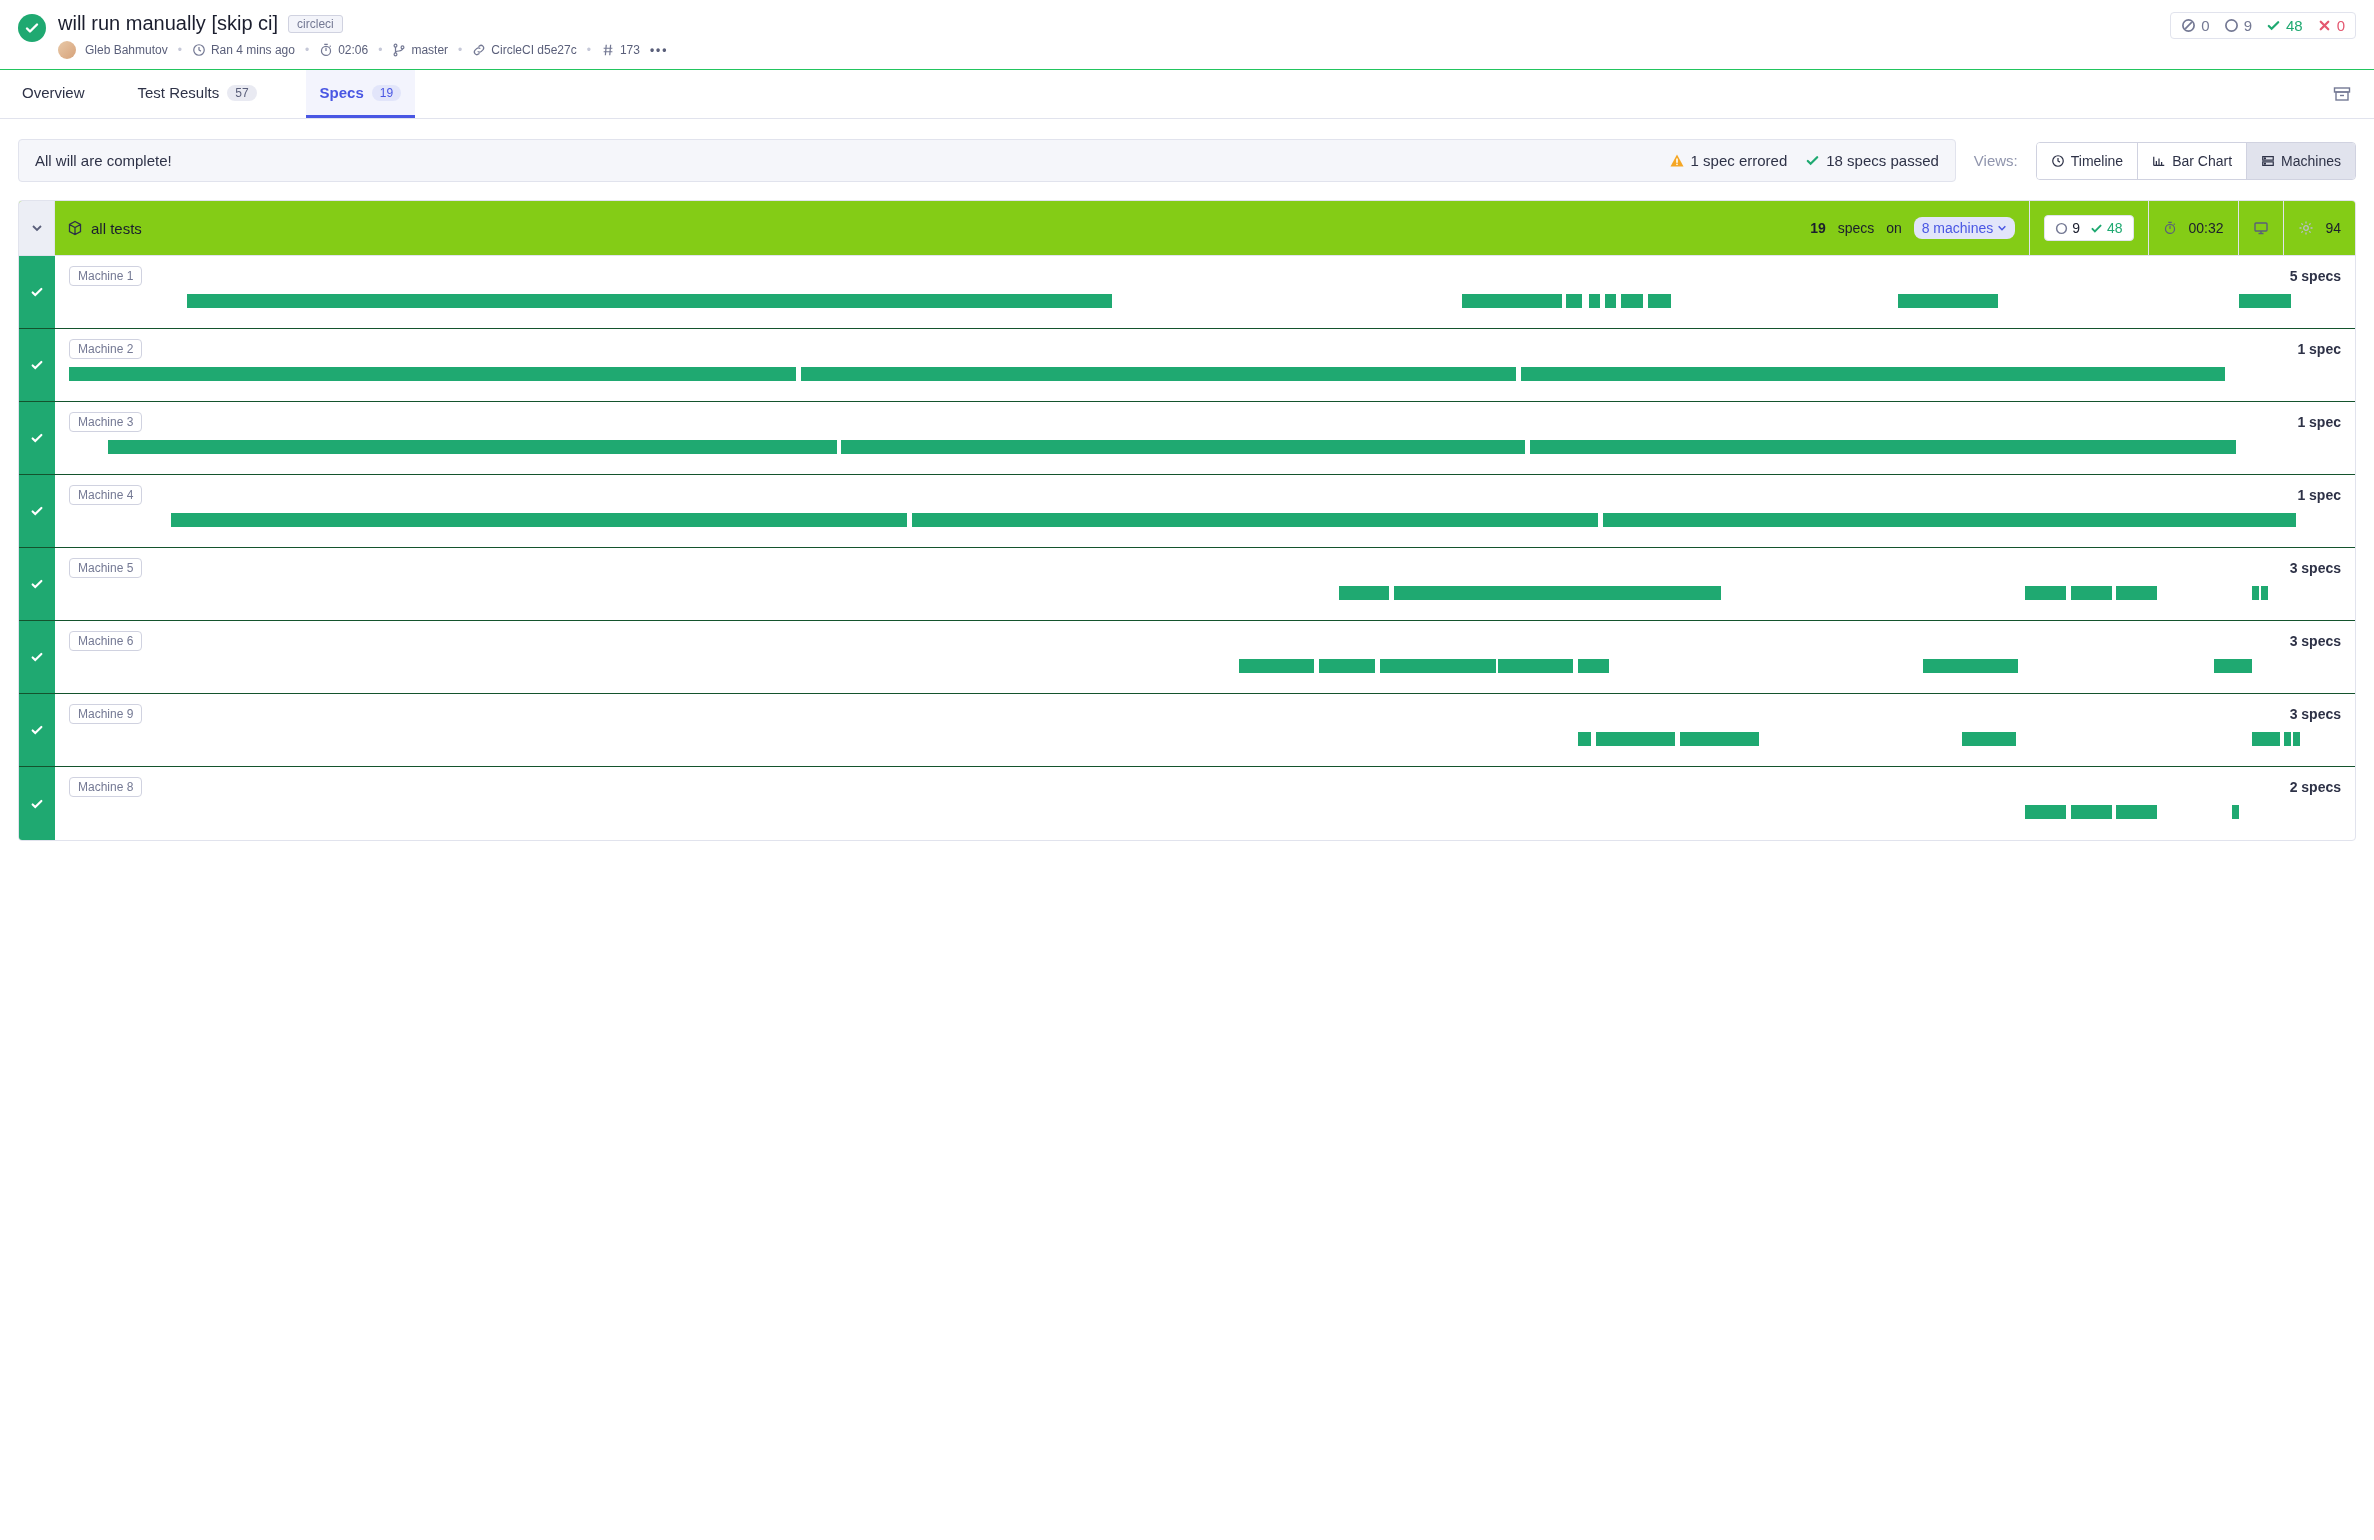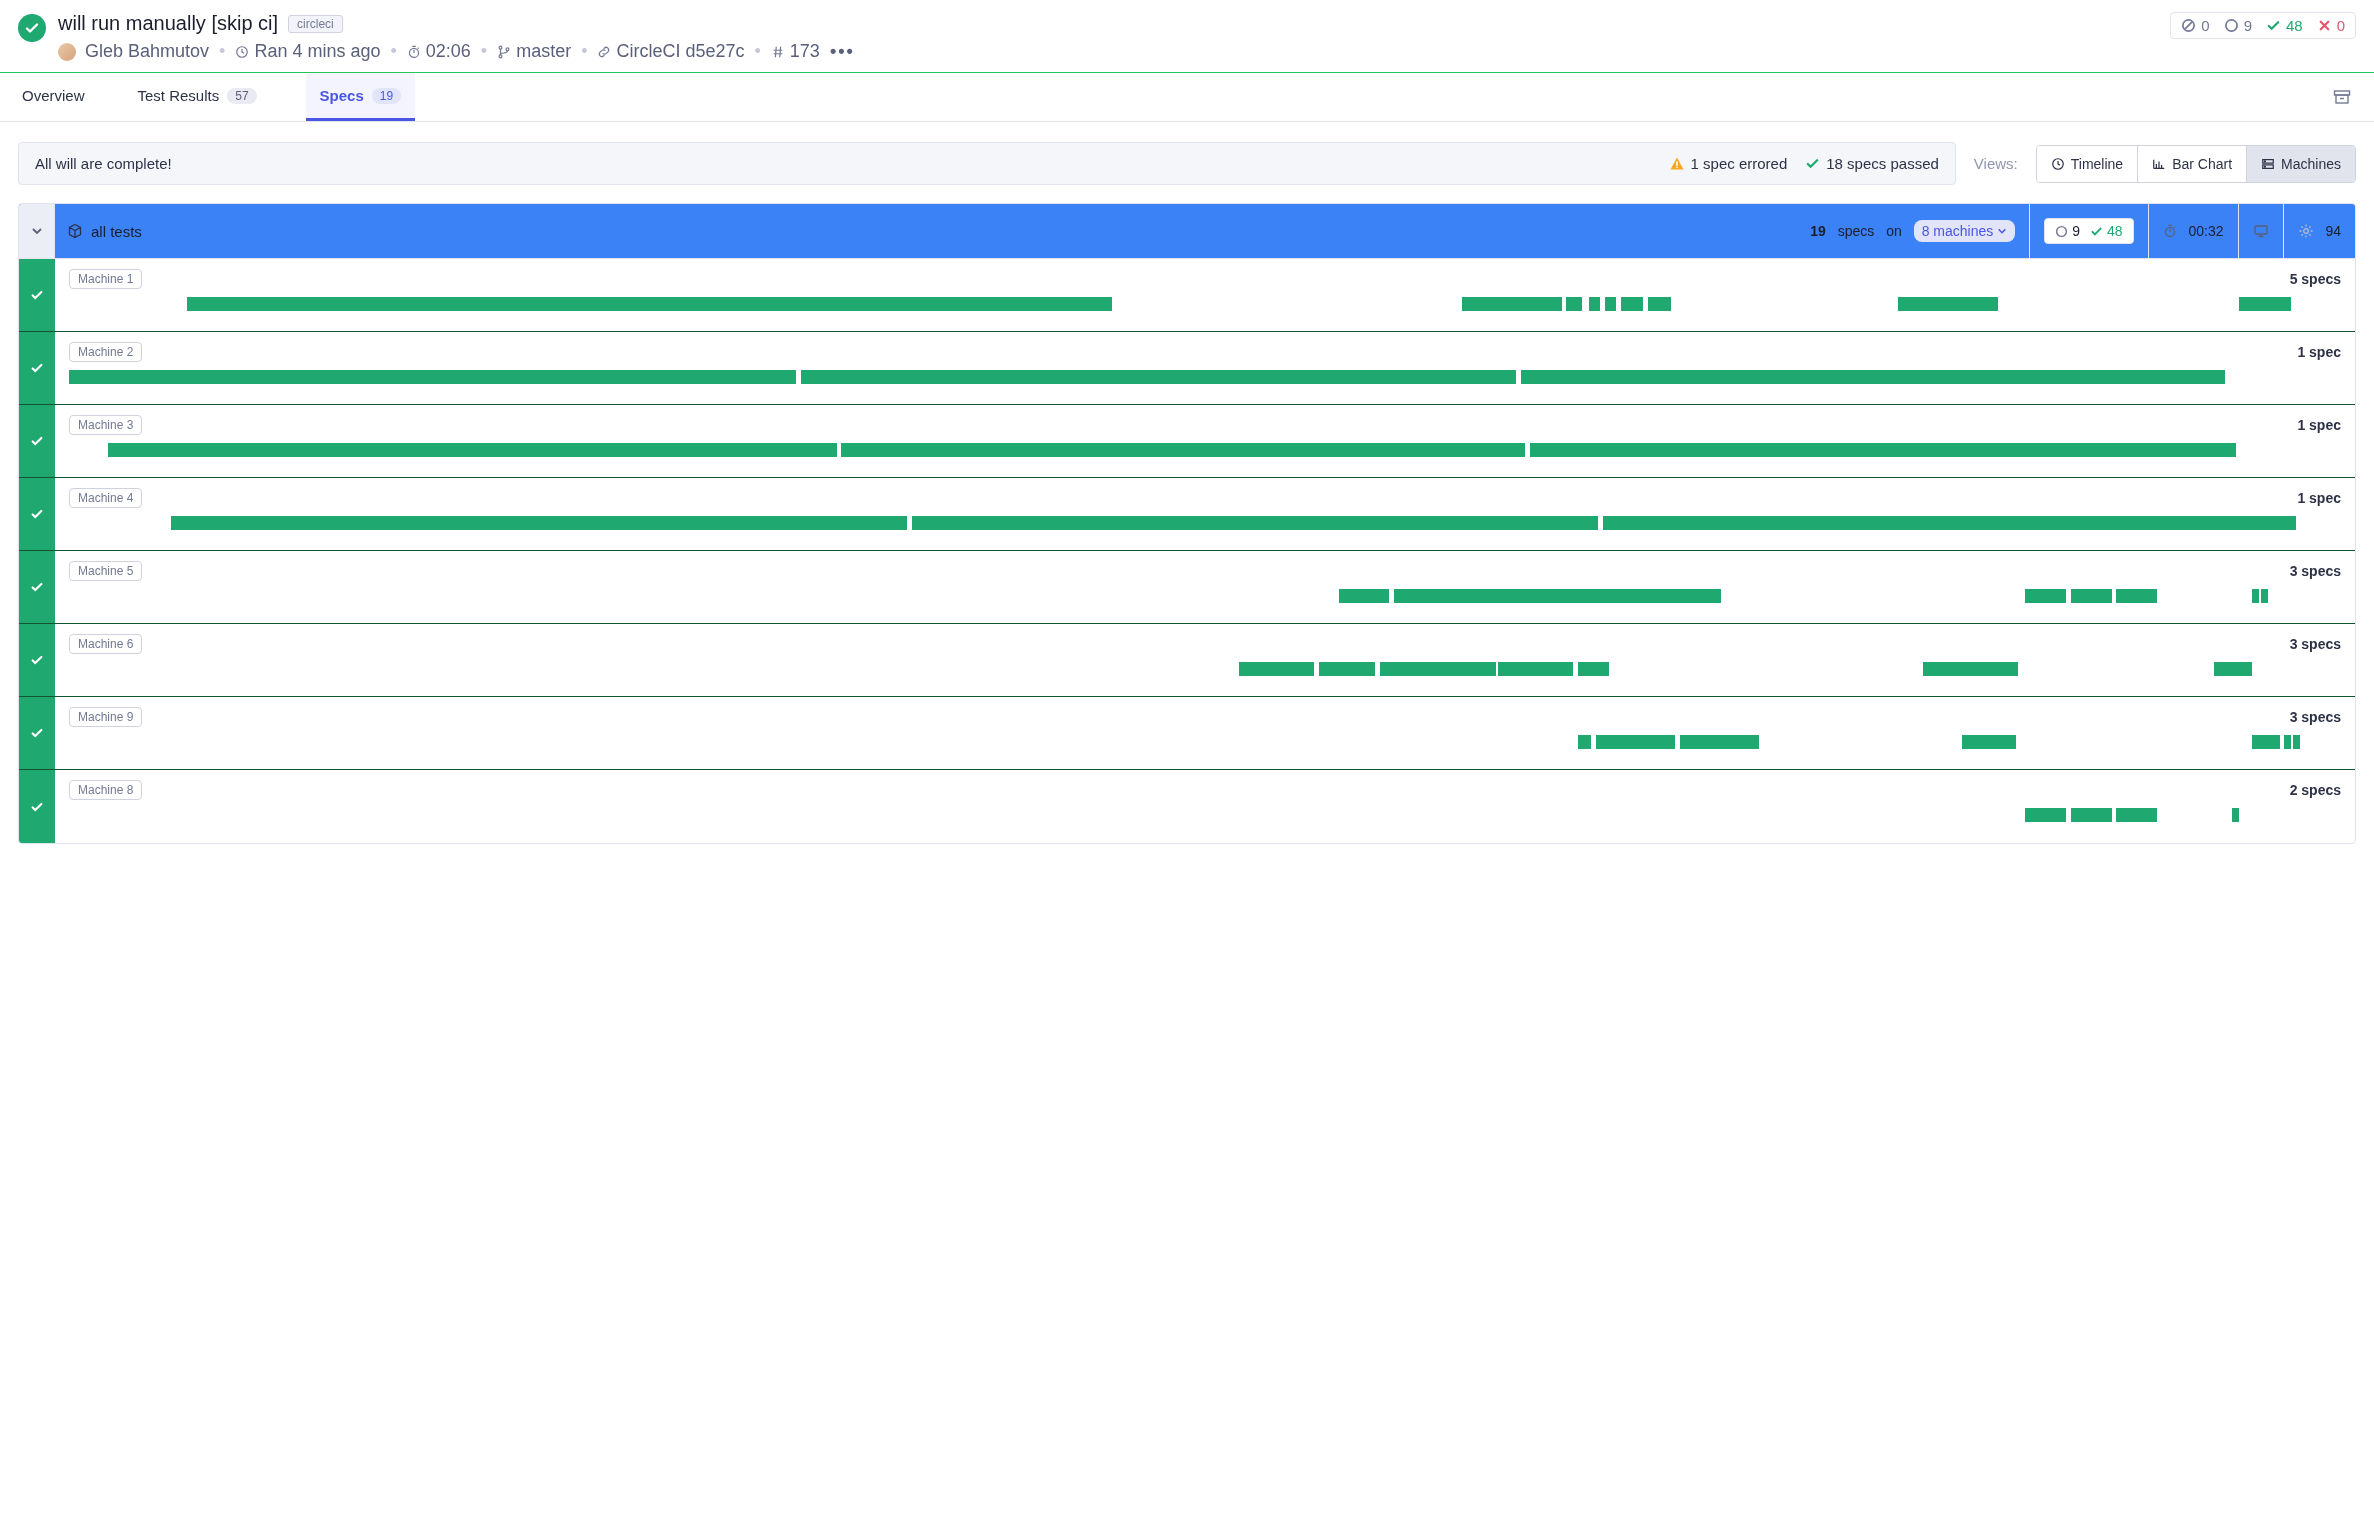--- a/index.html
+++ b/index.html
@@ -4,21 +4,21 @@
 <style>
 * { box-sizing: border-box; margin: 0; padding: 0; }
 body { font-family: -apple-system, BlinkMacSystemFont, "Segoe UI", Helvetica, Arial, sans-serif; background: #fff; color: #1b1e2e; font-size: 14px; }
 
 .header { display: flex; align-items: flex-start; justify-content: space-between; padding: 12px 18px 10px; border-bottom: 1px solid #22c55e; }
 .hleft { display: flex; align-items: flex-start; gap: 12px; }
 .status-circle { width: 28px; height: 28px; border-radius: 50%; background: #1fa971; display: flex; align-items: center; justify-content: center; color: #fff; margin-top: 2px; }
 .title-row { display: flex; align-items: center; gap: 10px; margin-bottom: 6px; }
 .title { font-size: 20px; font-weight: 500; }
 .tag { border: 1px solid #d0d2e0; background: #f3f4fa; border-radius: 3px; padding: 1px 8px; font-size: 12px; color: #747994; }
-.meta-row { display: flex; align-items: center; gap: 10px; color: #5a5f7a; font-size: 18px; flex-wrap: wrap; }
+.meta-row { display: flex; align-items: center; gap: 10px; color: #5a5f7a; font-size: 12px; flex-wrap: wrap; }
 .meta-row .dot { color: #c5c8d8; }
 .meta-row svg, .meta-row .icon { flex-shrink: 0; }
 .avatar { width: 18px; height: 18px; border-radius: 50%; background: linear-gradient(135deg,#e8c9a8,#d6a27a); display: inline-block; vertical-align: middle; margin-right: 4px; }
 .meta-item { display: inline-flex; align-items: center; gap: 5px; }
 .more-dots { letter-spacing: 2px; font-weight: bold; cursor: pointer; }
 
 .hright { display: flex; align-items: center; border: 1px solid #e1e3ed; border-radius: 4px; padding: 4px 10px; gap: 14px; font-size: 15px; }
 .stat { display: inline-flex; align-items: center; gap: 5px; font-weight: 500; }
 .stat.skip { color: #747994; }
 .stat.pend { color: #747994; }
@@ -42,21 +42,21 @@
 .bstat.warn svg { color: #f5a623; }
 .bstat.pass svg { color: #1fa971; }
 
 .views-label { color: #9095ad; font-size: 15px; }
 .view-group { display: flex; border: 1px solid #d0d2e0; border-radius: 4px; overflow: hidden; }
 .view-btn { padding: 10px 14px; font-size: 14px; display: inline-flex; align-items: center; gap: 6px; background: #fff; border-right: 1px solid #d0d2e0; color: #2e3247; cursor: pointer; }
 .view-btn:last-child { border-right: none; }
 .view-btn.active { background: #e1e3ed; }
 
 .machines-table { border: 1px solid #e1e3ed; border-radius: 4px; overflow: hidden; }
-.allrow { display: flex; align-items: stretch; background: #3b82f6; border-bottom: 1px solid #e1e3ed; min-height: 55px; }
+.allrow { display: flex; align-items: stretch; background: #84cc16; border-bottom: 1px solid #e1e3ed; min-height: 55px; }
 .expand-col { width: 36px; background: #eceef5; display: flex; align-items: center; justify-content: center; border-right: 1px solid #e1e3ed; cursor: pointer; }
 .allrow .name-col { flex: 1; display: flex; align-items: center; gap: 8px; padding: 0 12px; font-size: 15px; font-weight: 500; }
 .allrow .summary-col { display: flex; align-items: center; padding: 0 14px; gap: 4px; border-left: 1px solid #e1e3ed; font-size: 14px; }
 .allrow .summary-col.first { border-left: none; }
 .pill { background: #e2e5fa; color: #4956e3; border-radius: 8px; padding: 3px 8px; display: inline-flex; align-items: center; gap: 4px; cursor: pointer; font-weight: 500; }
 .mini-stats { display: flex; gap: 10px; align-items: center; border: 1px solid #e1e3ed; background: #fff; border-radius: 4px; padding: 4px 10px; }
 .mini-stats .s { display: inline-flex; align-items: center; gap: 4px; }
 
 .machine-row { display: flex; align-items: stretch; border-bottom: 1px solid #14532d; min-height: 73px; }
 .machine-row:last-child { border-bottom: none; }

